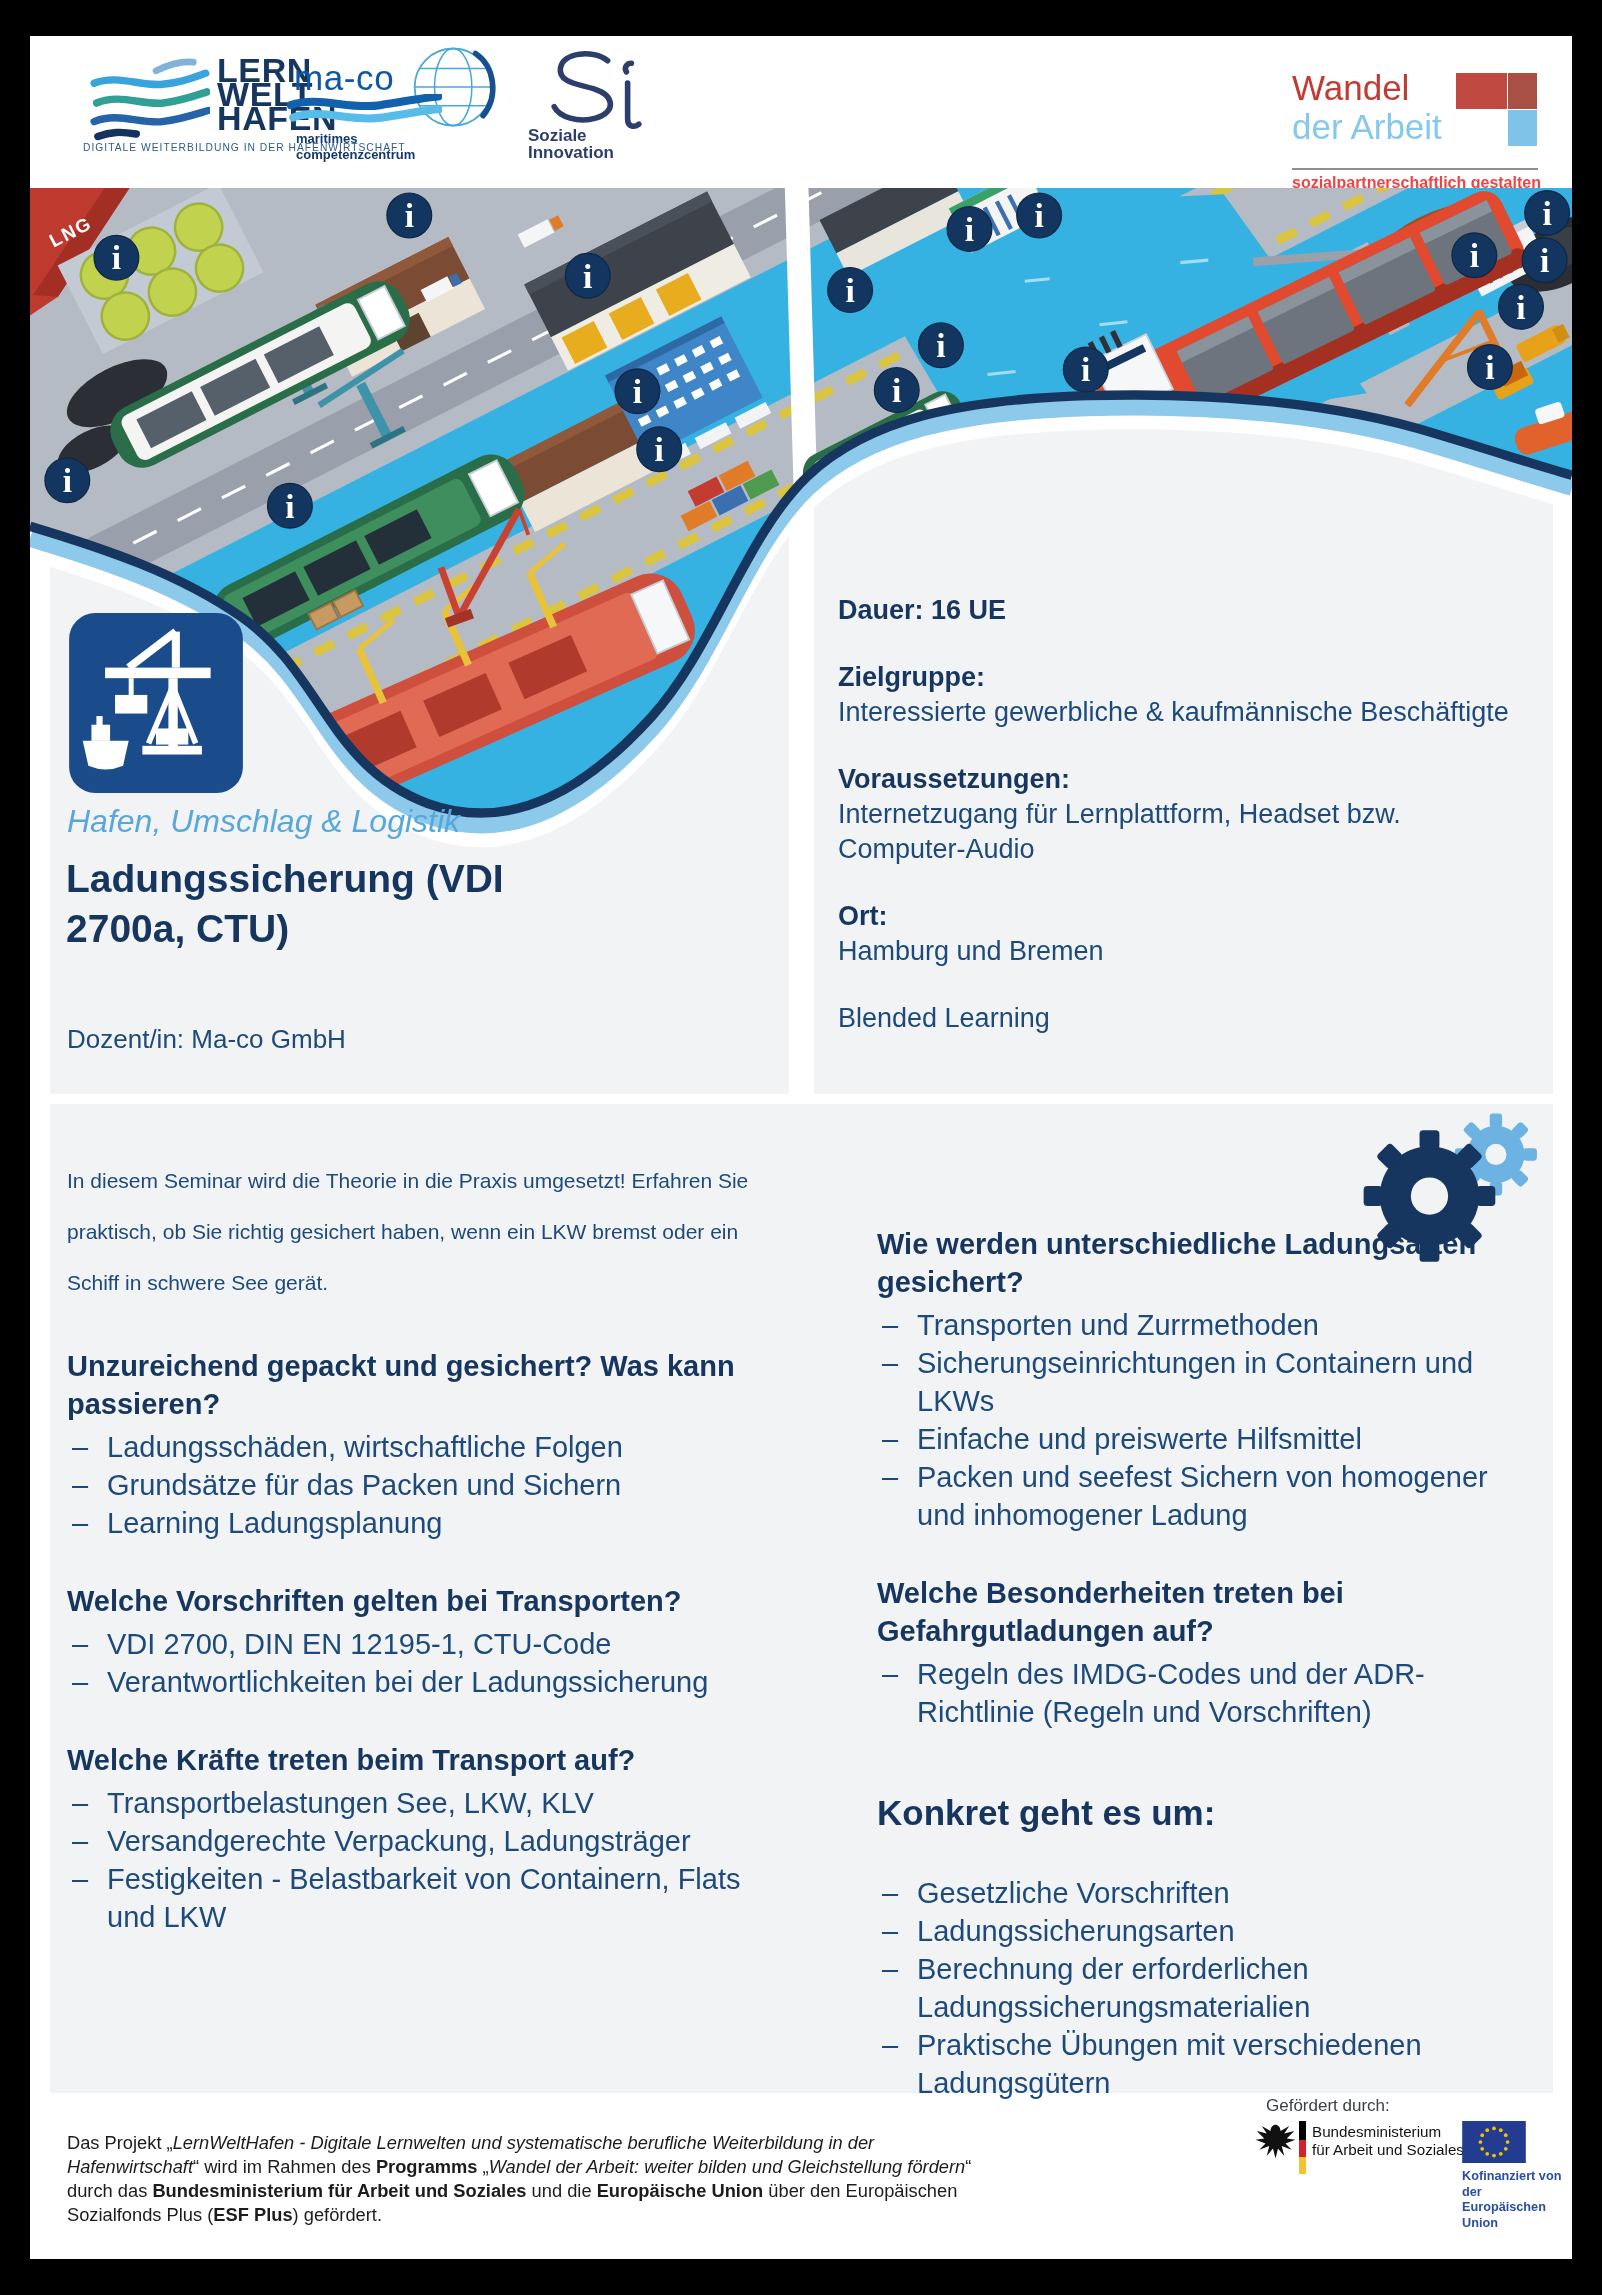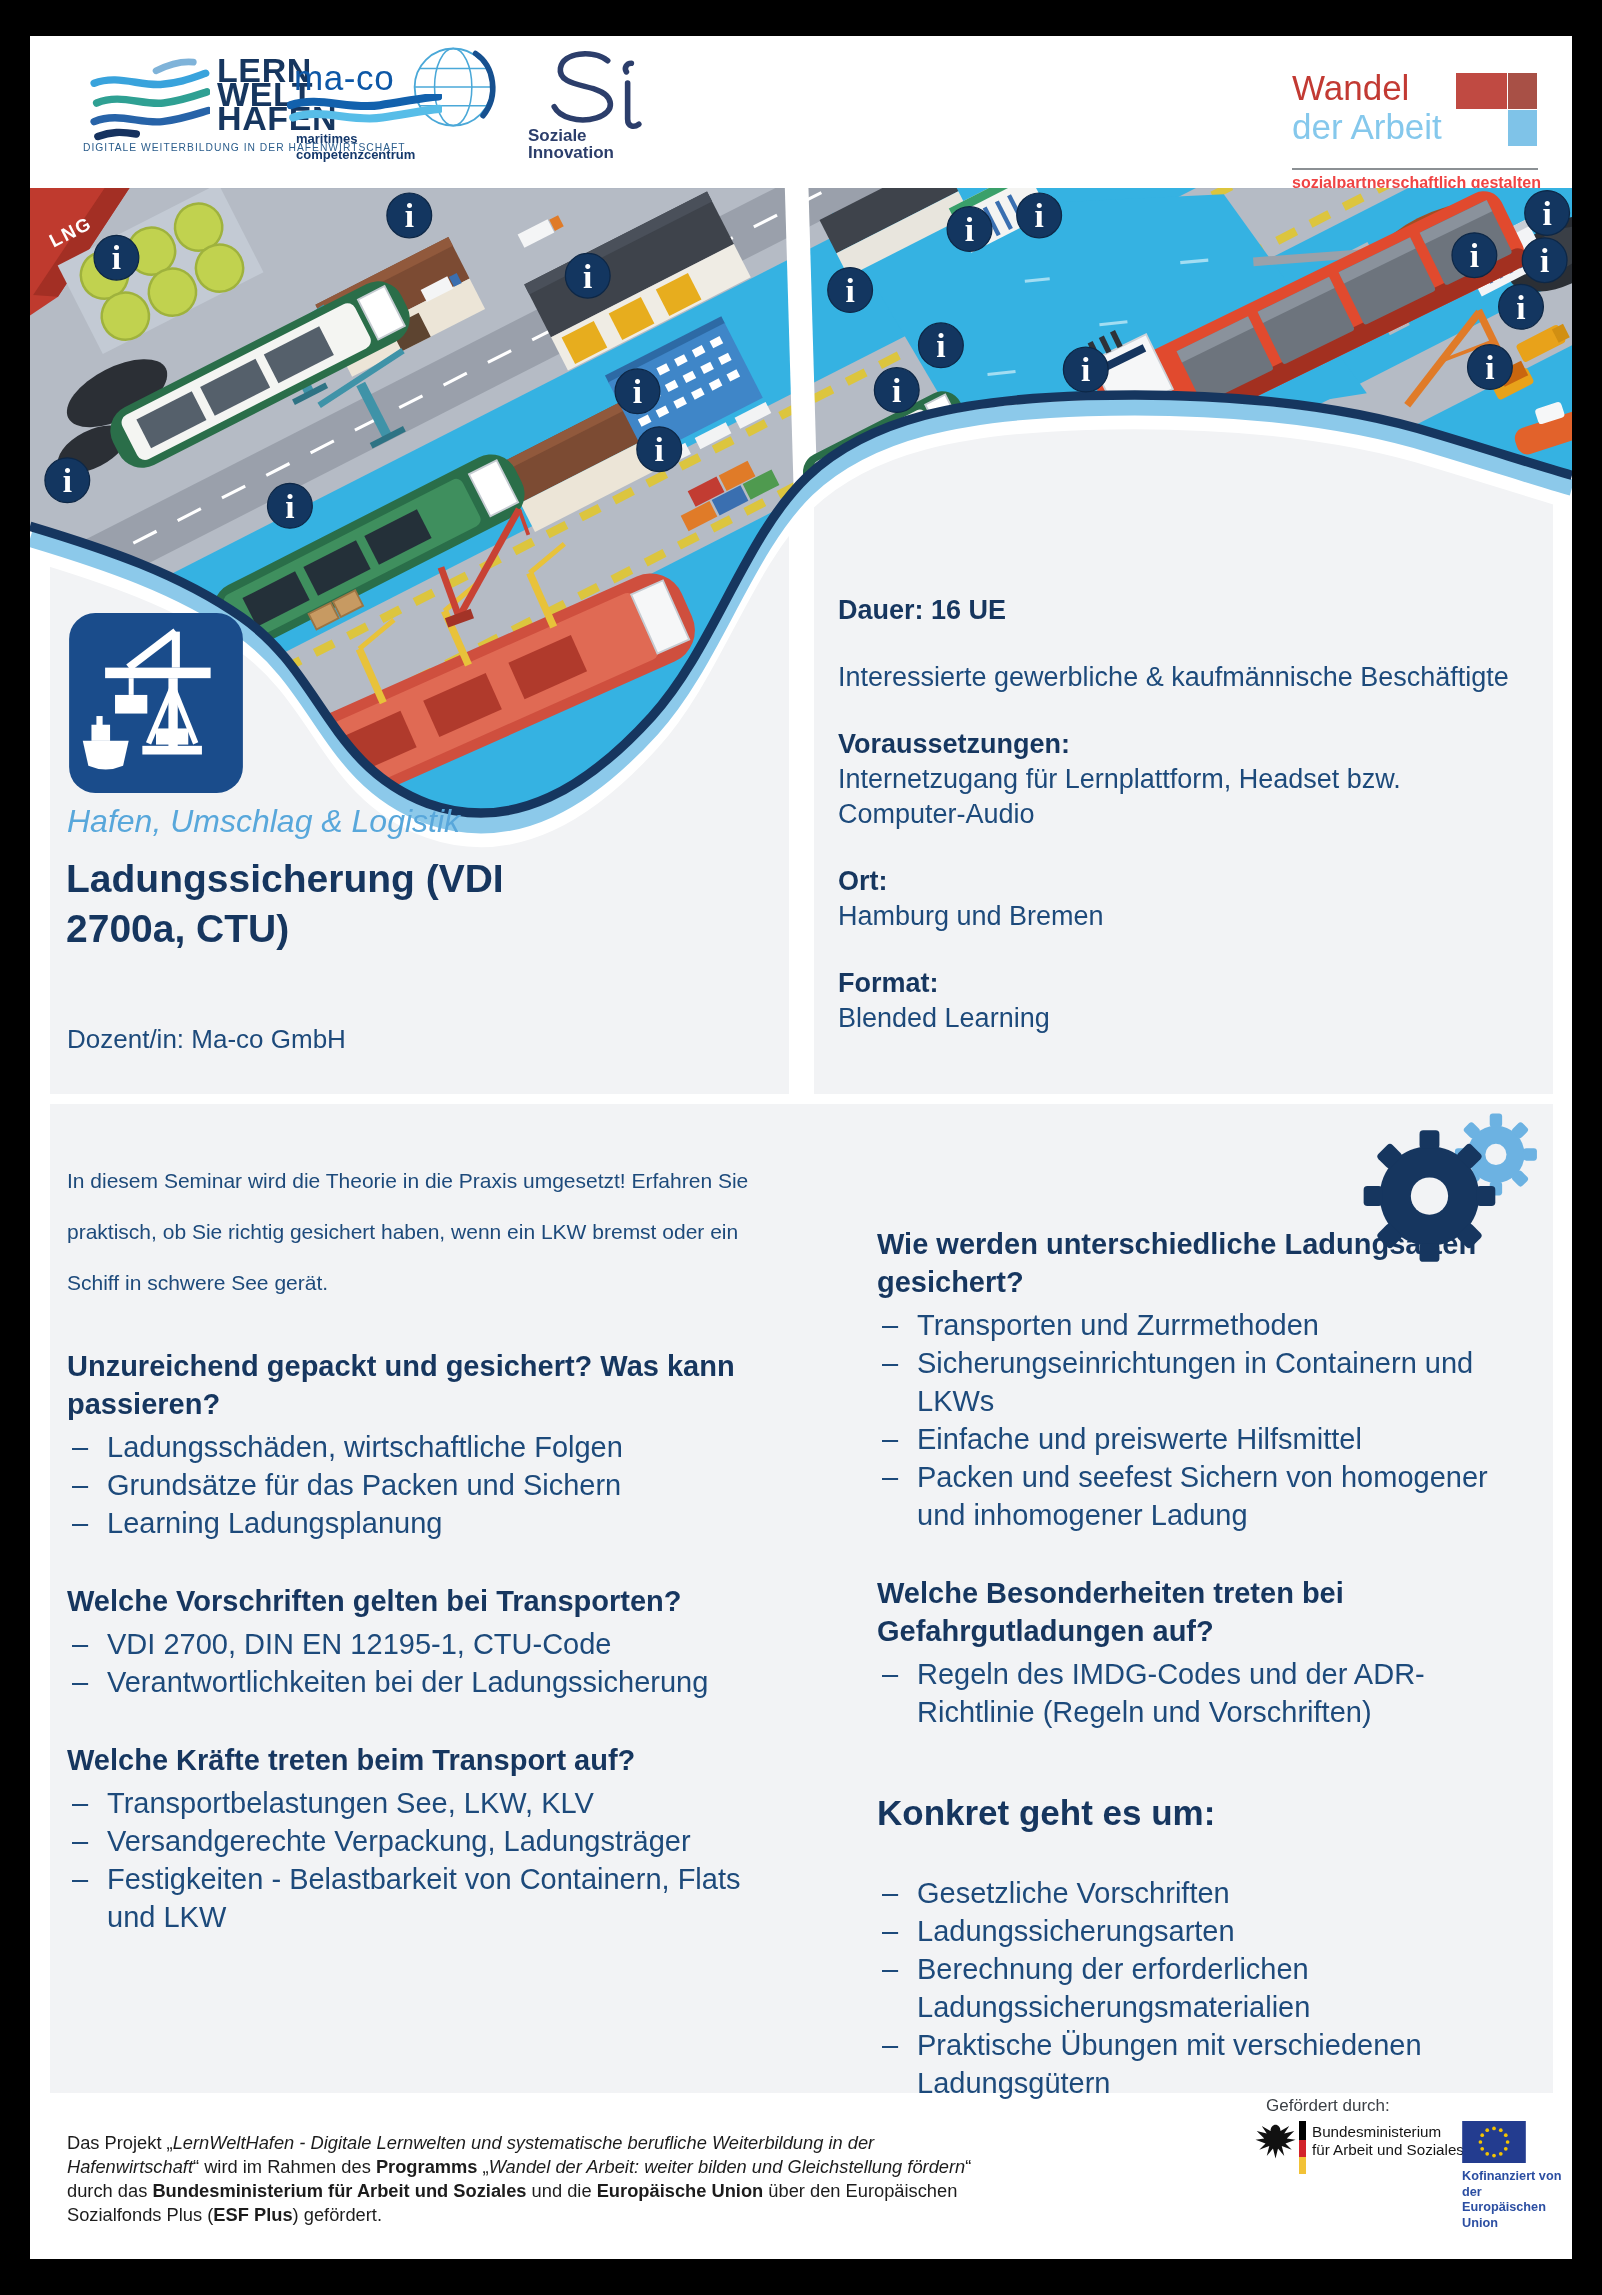--- a/index.html
+++ b/index.html
@@ -498,32 +498,32 @@
   </svg>
   <div class="abs cat">Hafen, Umschlag &amp; Logistik</div>
   <h1 class="abs title" style="margin:0">Ladungssicherung (VDI 2700a, CTU)</h1>
   <div class="abs lecturer">Dozent/in: Ma-co GmbH</div>
 
   <div class="abs" id="info-entries">
         <div class="info-entry">
           <div class="info-label">Dauer: 16 UE</div>
         </div>
         <div class="info-entry">
+          <div class="info-label">Zielgruppe:</div>
           <div class="info-value">Interessierte gewerbliche &amp; kaufmännische Beschäftigte</div>
         </div>
         <div class="info-entry">
           <div class="info-label">Voraussetzungen:</div>
           <div class="info-value">Internetzugang für Lernplattform, Headset bzw. Computer-Audio</div>
         </div>
         <div class="info-entry">
           <div class="info-label">Ort:</div>
           <div class="info-value">Hamburg und Bremen</div>
         </div>
         <div class="info-entry">
-          <div class="info-label">Format:</div>
           <div class="info-value">Blended Learning</div>
         </div>
       </div>
 
   <div class="abs" id="left-col">
     <p class="body-text intro">In diesem Seminar wird die Theorie in die Praxis umgesetzt! Erfahren Sie praktisch, ob Sie richtig gesichert haben, wenn ein LKW bremst oder ein Schiff in schwere See gerät.</p>
     <div id="left-sections">
           <section class="sec">
             <h3 class="sec-h">Unzureichend gepackt und gesichert? Was kann passieren?</h3>
             <ul class="blist">

